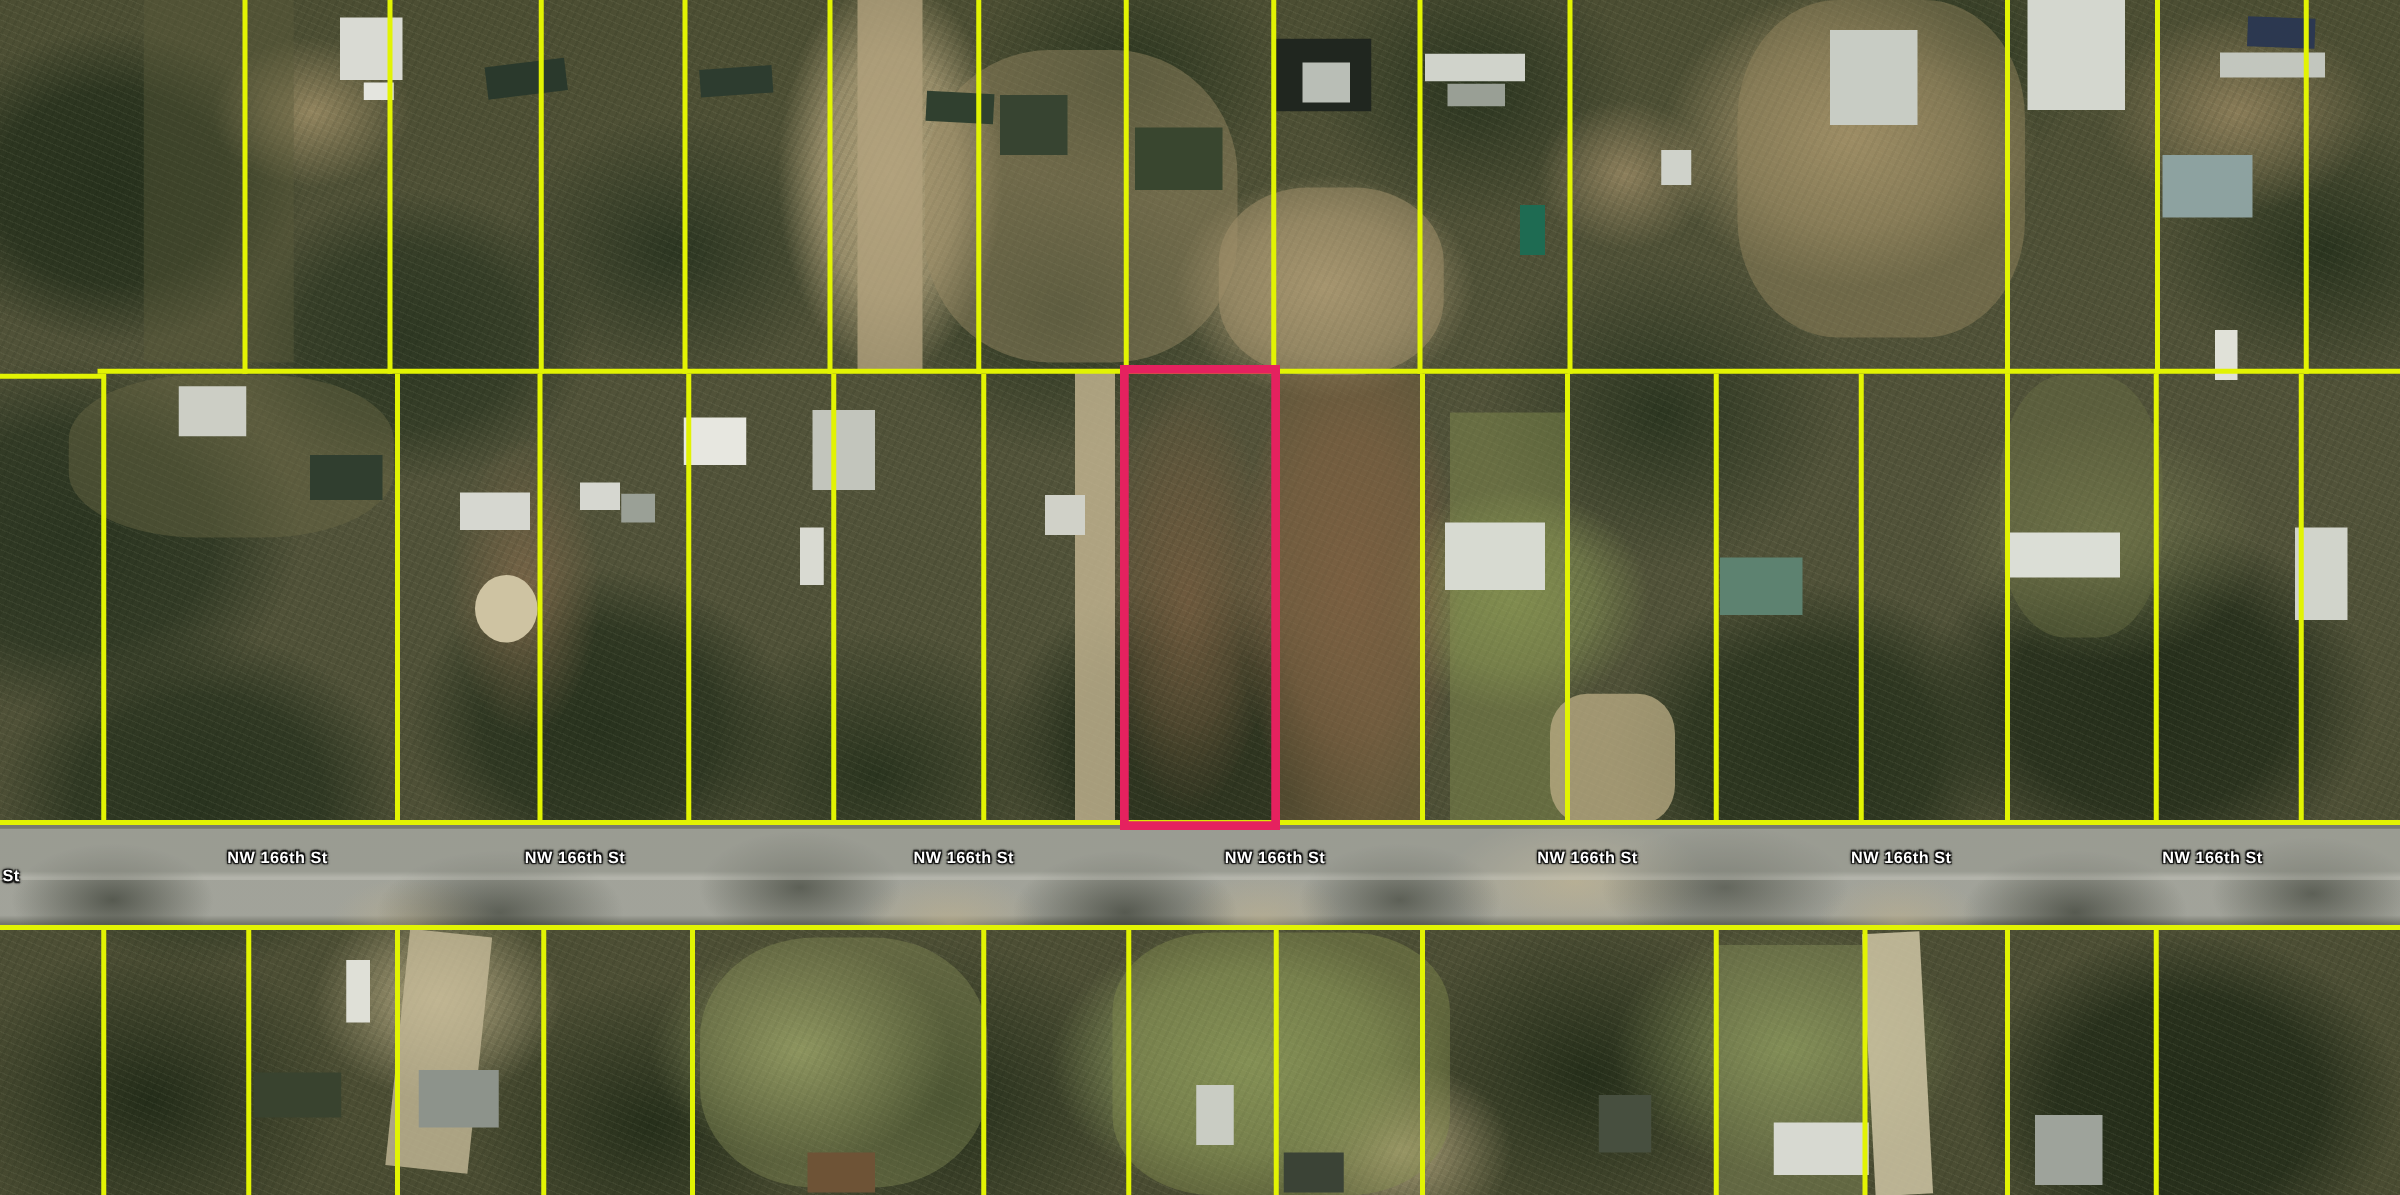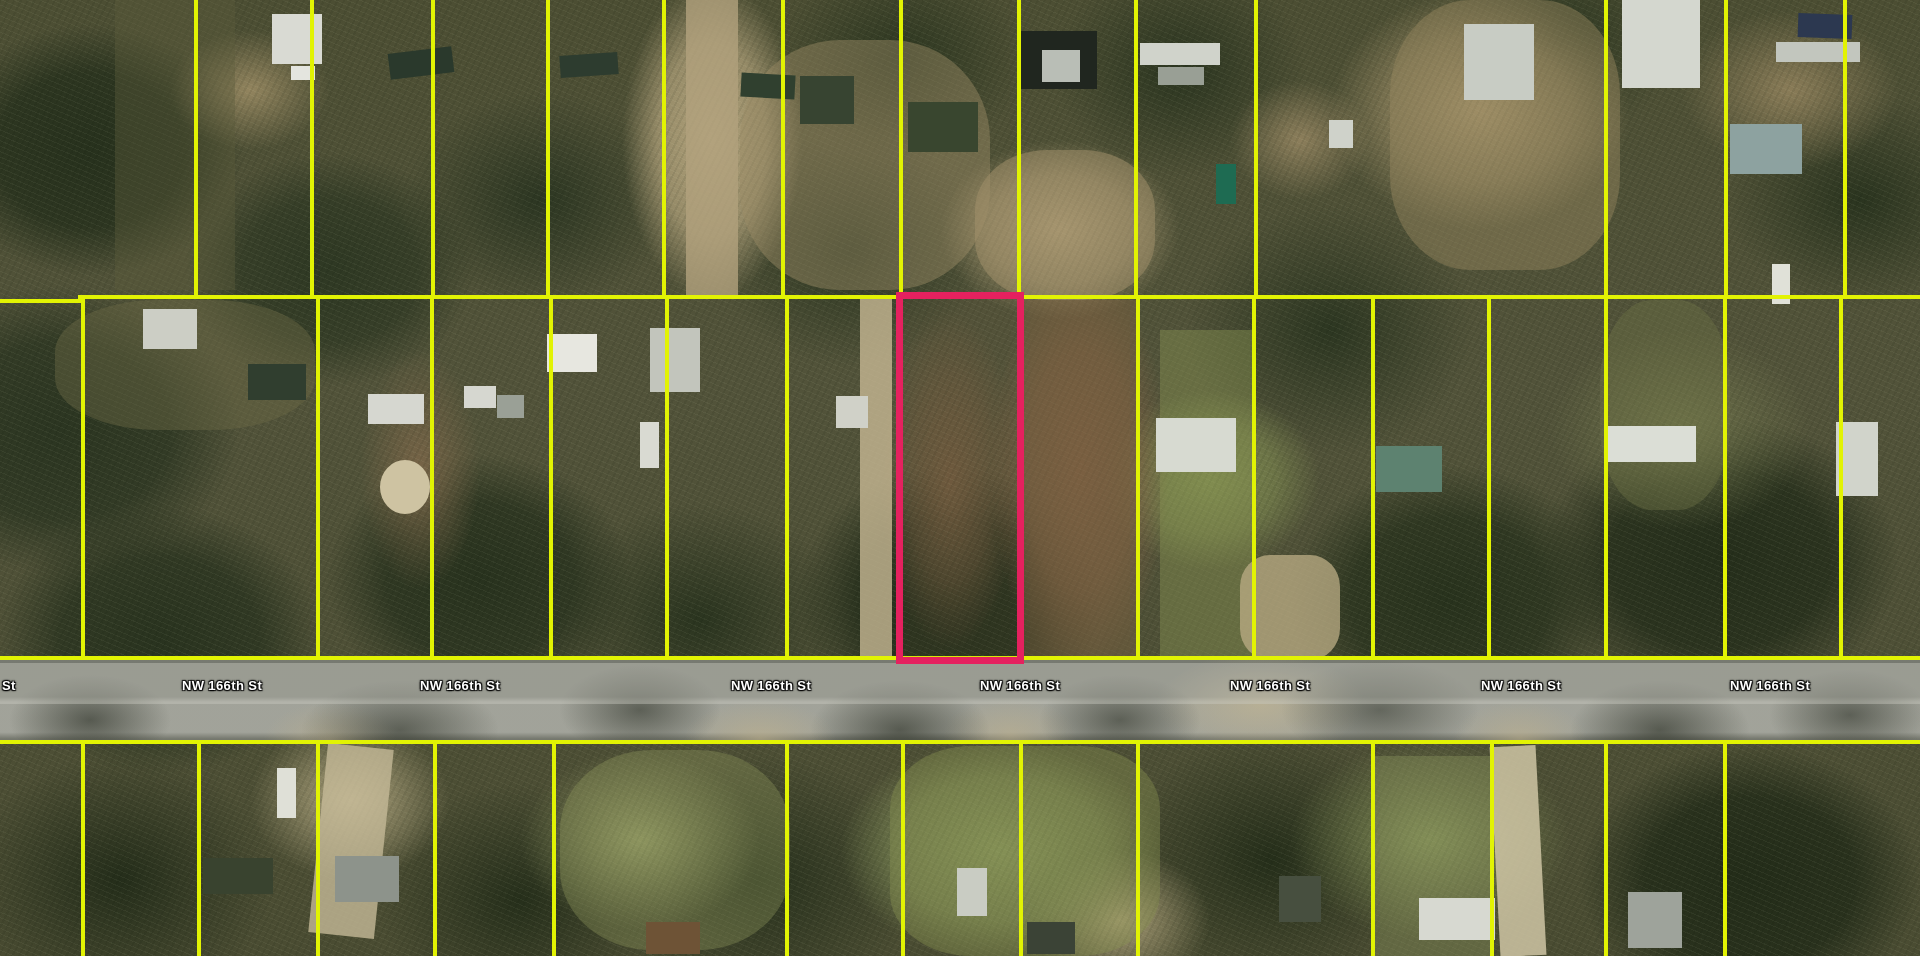--- a/index.html
+++ b/index.html
@@ -76,21 +76,21 @@
   }
   .label-band{position:absolute;left:0;width:1920px;background:rgba(202,203,194,.42);}
   
   .vline,.hline{position:absolute;}
   .road-label{
     position:absolute;transform:translateX(-50%);white-space:nowrap;
     color:#fff;font-size:13px;font-weight:bold;letter-spacing:.4px;
     text-shadow:-1px -1px 1px rgba(0,0,0,.9), 1px -1px 1px rgba(0,0,0,.9),
                 -1px 1px 1px rgba(0,0,0,.9), 1px 1px 1px rgba(0,0,0,.9), 0 0 3px rgba(0,0,0,.8);
   }
-  .road-label.partial{transform:none;}
+  .road-label.partial{transform:none;margin-top:15px;}
   .highlight{position:absolute;box-sizing:border-box;background:rgba(120,90,60,.08);}
 </style>
 </head>
 <body>
 
 <div id="canvas">
   <div class="aerial"></div>
   <div id="features">
       <div class="feat" style="left: 115px; top: 0px; width: 120px; height: 290px; background: rgb(93, 92, 60); opacity: 0.4;"></div>
       <div class="feat" style="left: 55px; top: 300px; width: 260px; height: 130px; background: rgb(107, 104, 69); opacity: 0.45; border-radius: 40%;"></div>

